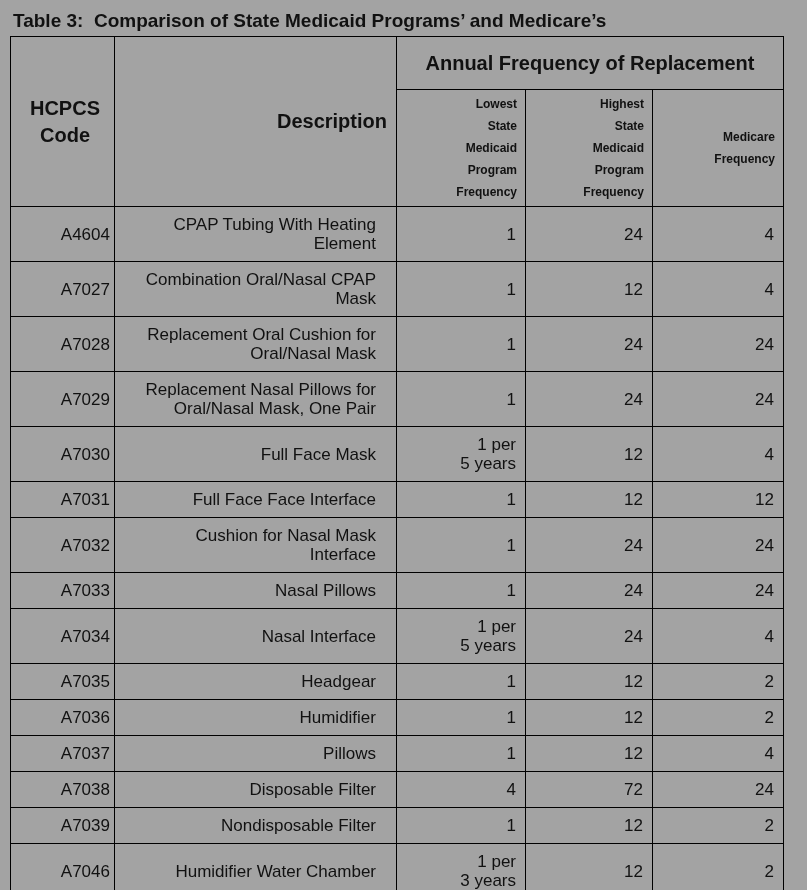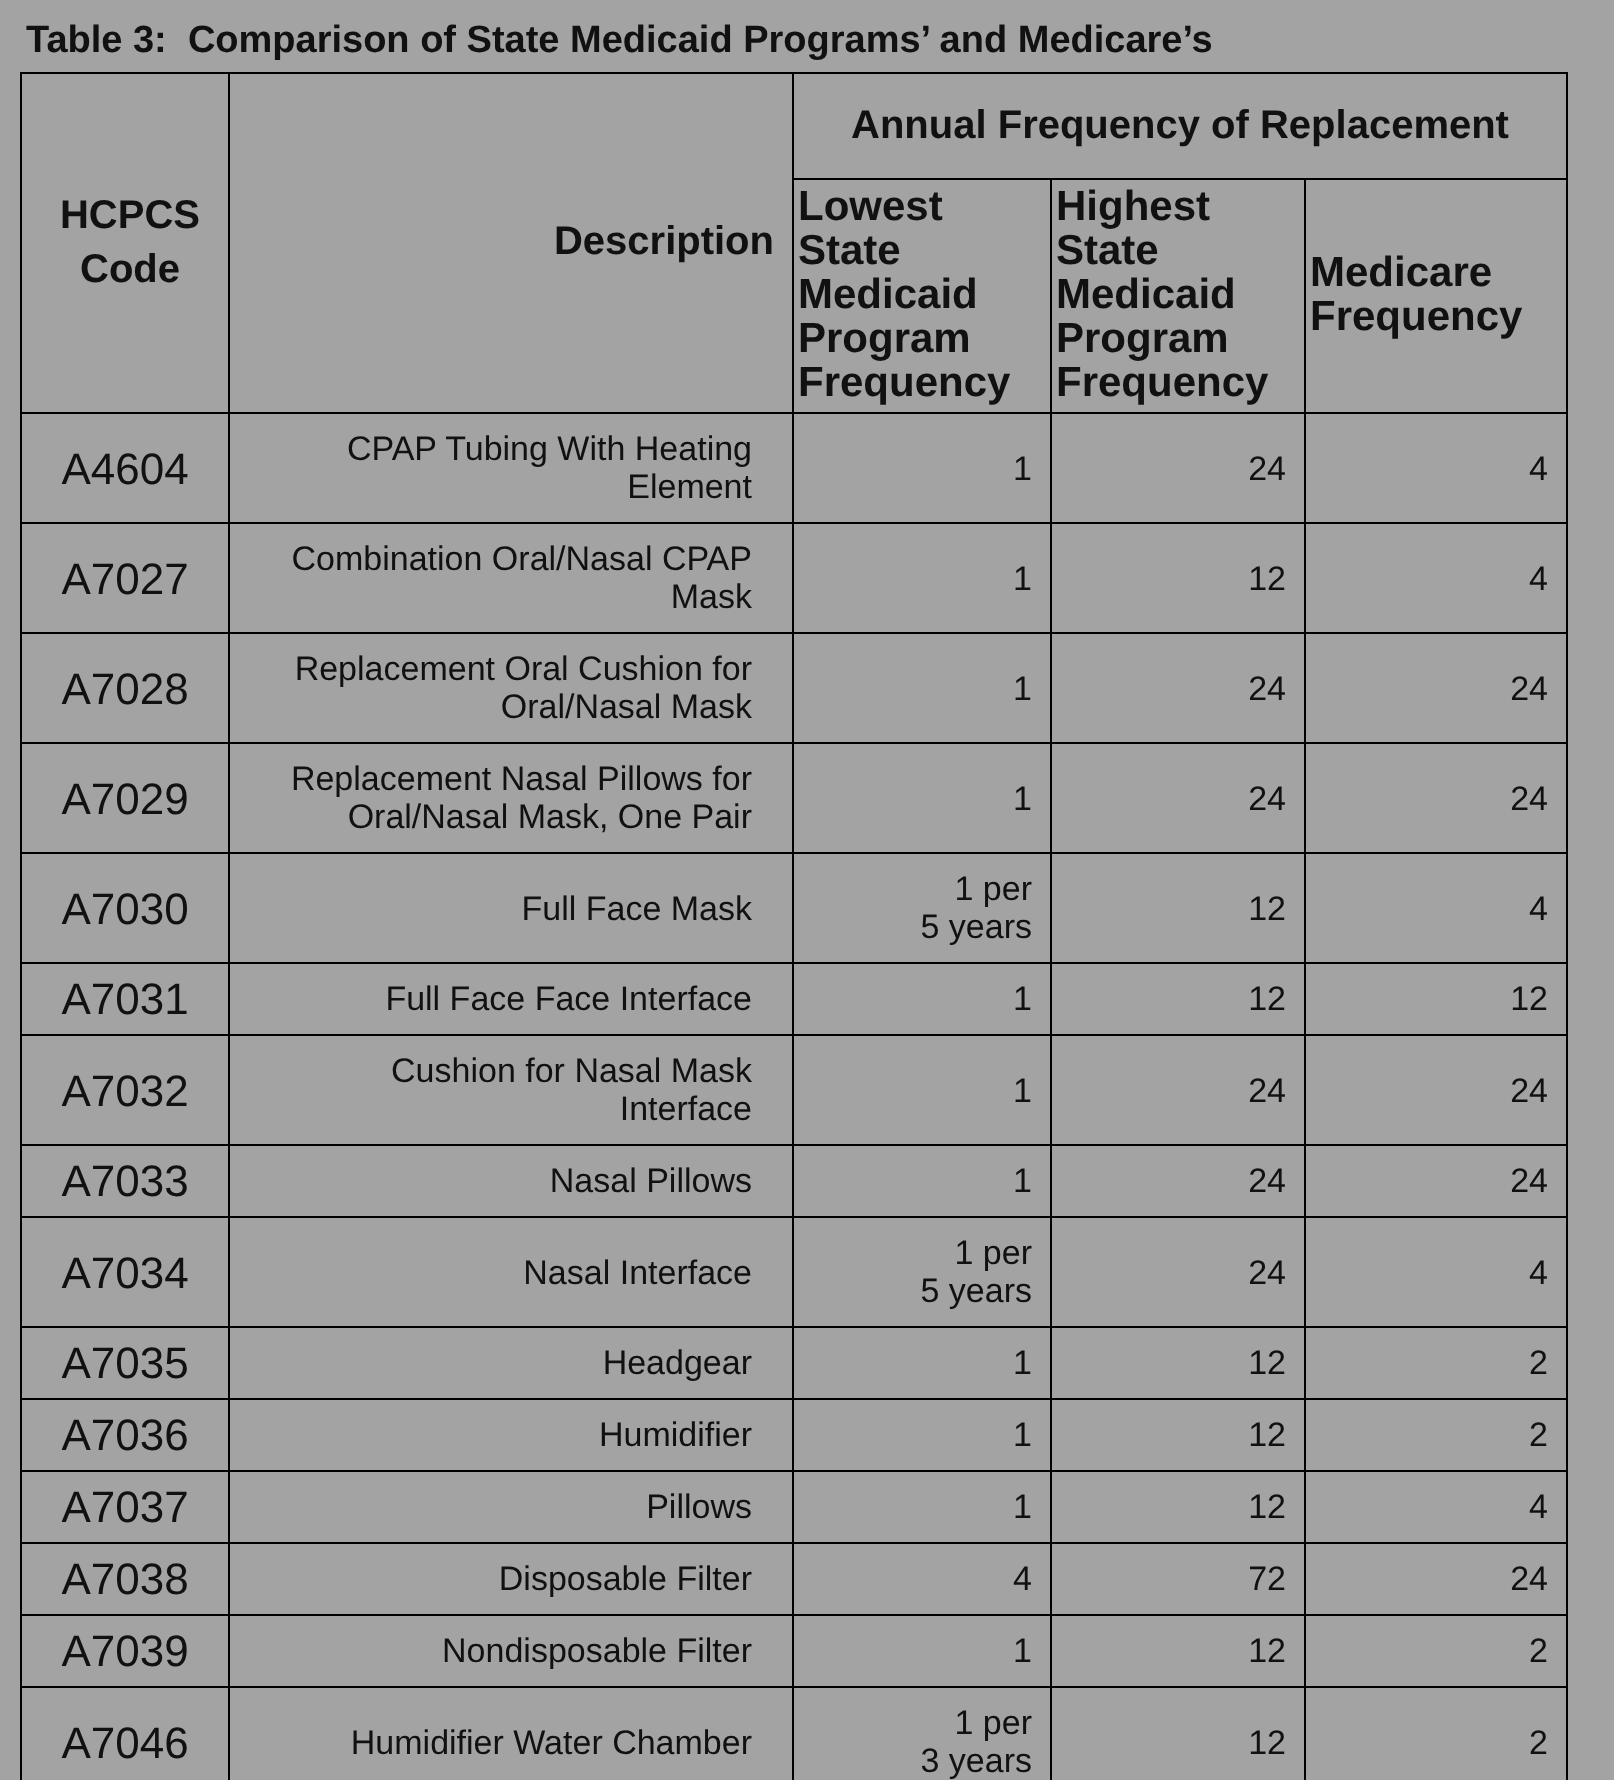--- a/index.html
+++ b/index.html
@@ -56,29 +56,29 @@
     line-height: 27px;
   }
   th.h-desc {
     font-size: 20px;
     font-weight: bold;
     text-align: right;
     padding: 2px 9px 2px 4px;
   }
   th.h-col {
     height: 116px;
-    font-size: 21px;
-    font-weight: bold;
-    text-align: left;
+    font-size: 12px;
+    font-weight: bold;
+    text-align: right;
     padding: 3px 8px 3px 2px;
     line-height: 22px;
   }
   td.c-code {
-    text-align: center;
-    font-size: 22px;
+    text-align: right;
+    font-size: 17px;
     line-height: 19px;
     padding: 8px 4px;
     height: 35px;
   }
   td.c-desc {
     text-align: right;
     font-size: 17px;
     line-height: 19px;
     padding: 8px 20px;
   }

